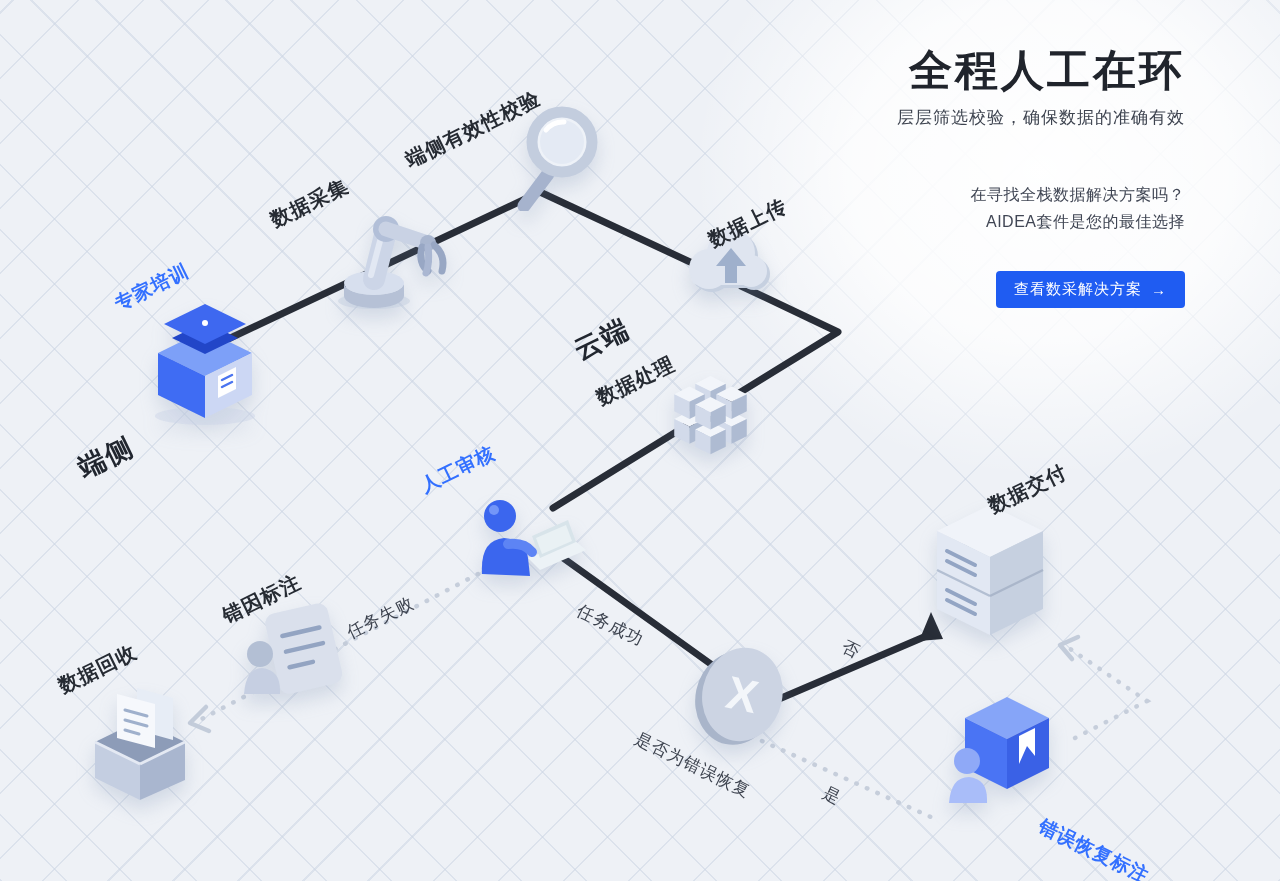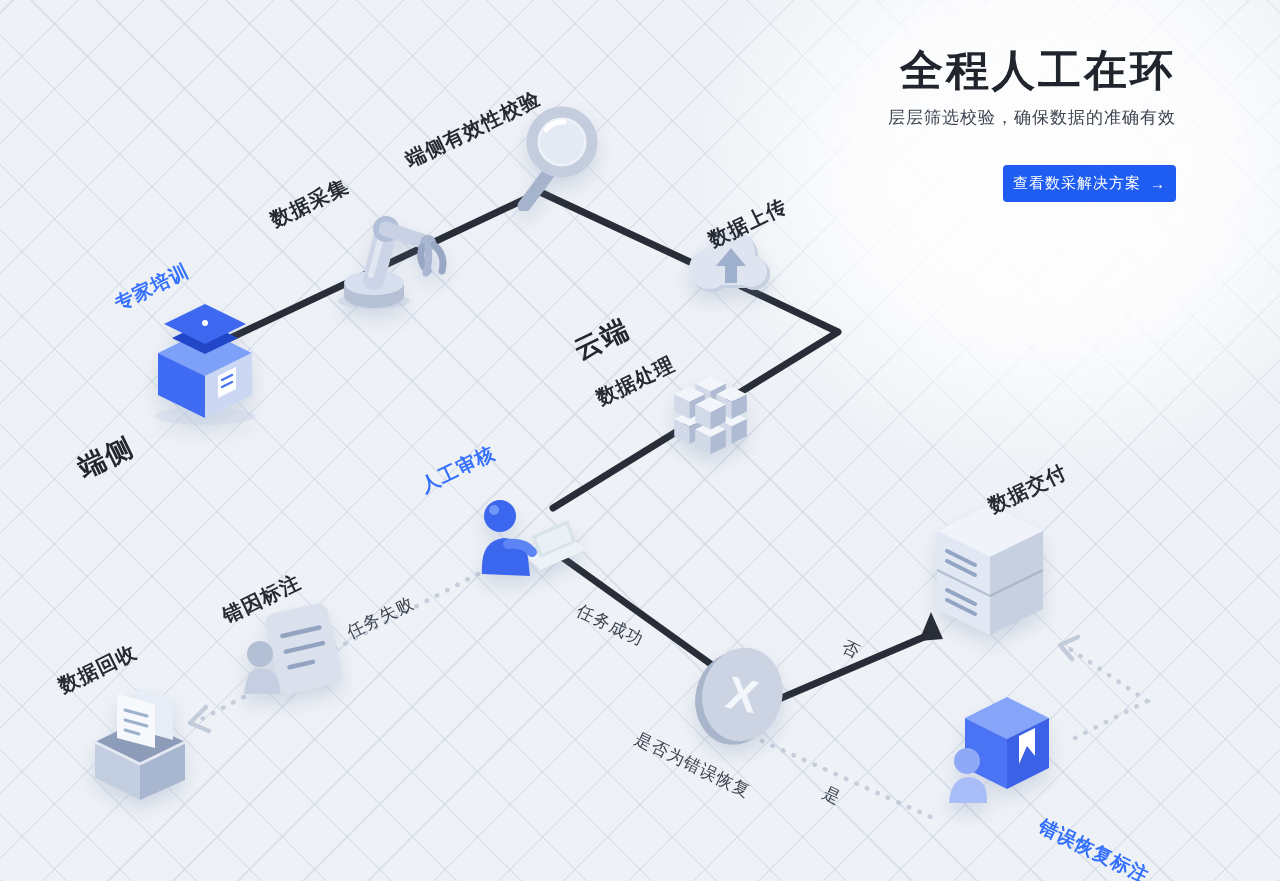--- a/index.html
+++ b/index.html
@@ -22,28 +22,28 @@
   #flow .dot{fill:none;stroke:#c6cedb;stroke-width:4.5;stroke-linecap:round;stroke-dasharray:0.5 11;}
   #flow .chev{fill:none;stroke:#c3ccda;stroke-width:4.5;stroke-linecap:round;stroke-linejoin:round;}
   .icon{position:absolute;z-index:3;filter:drop-shadow(0 10px 9px rgba(110,130,170,.22));}
   .lbl{position:absolute;z-index:4;white-space:nowrap;transform-origin:0 50%;color:#262b33;}
   .rA{transform:rotate(-26deg);}
   .rB{transform:rotate(26deg);}
   .mid{font-size:20px;font-weight:700;letter-spacing:1px;}
   .big{font-size:27px;font-weight:800;letter-spacing:2px;color:#21262f;}
   .small{font-size:17px;font-weight:500;color:#3c424e;letter-spacing:1px;}
   .accent{font-size:19px;font-weight:700;color:#3370ff;letter-spacing:1px;}
-  .hero{position:absolute;top:42px;right:104px;text-align:right;z-index:6;}
+  .hero{position:absolute;top:42px;right:95px;text-align:right;z-index:6;}
   .title{margin:0;font-size:43px;font-weight:800;color:#20242c;letter-spacing:3px;}
   .subtitle{margin-top:6px;font-size:17px;color:#3e4450;letter-spacing:1px;}
   .promo{margin-top:52px;font-size:16px;color:#404654;line-height:1.7;letter-spacing:.5px;}
   .cta{
     margin-top:18px;display:inline-flex;align-items:center;gap:9px;
     background:#1f5cf2;color:#ffffff;border:none;border-radius:4px;
-    padding:9px 10px;font-size:15px;font-family:inherit;cursor:pointer;letter-spacing:1px;
+    padding:9px 18px;font-size:15px;font-family:inherit;cursor:pointer;letter-spacing:1px;
   }
   .cta-arrow{font-size:15px;line-height:1;}
 </style>
 </head>
 <body>
 
 <div class="stage">
 
   <div class="glow"></div>
 
@@ -223,20 +223,24 @@
   <div class="lbl rA mid" style="left:60px;top:674px">数据回收</div>
   <div class="lbl rB small" style="left:578px;top:598px">任务成功</div>
   <div class="lbl rB small" style="left:636px;top:726px">是否为错误恢复</div>
   <div class="lbl rB small" style="left:843px;top:634px">否</div>
   <div class="lbl rB small" style="left:824px;top:780px">是</div>
   <div class="lbl rB accent" style="left:1040px;top:812px">错误恢复标注</div>
 
   <div class="hero">
     <h1 class="title">全程人工在环</h1>
     <div class="subtitle">层层筛选校验，确保数据的准确有效</div>
+    <div class="promo">
+      <div>在寻找全栈数据解决方案吗？</div>
+      <div>AIDEA套件是您的最佳选择</div>
+    </div>
     <br>
     <button class="cta">
       <span>查看数采解决方案</span>
       <span class="cta-arrow">→</span>
     </button>
   </div>
 
 </div>
 
 </body></html>

